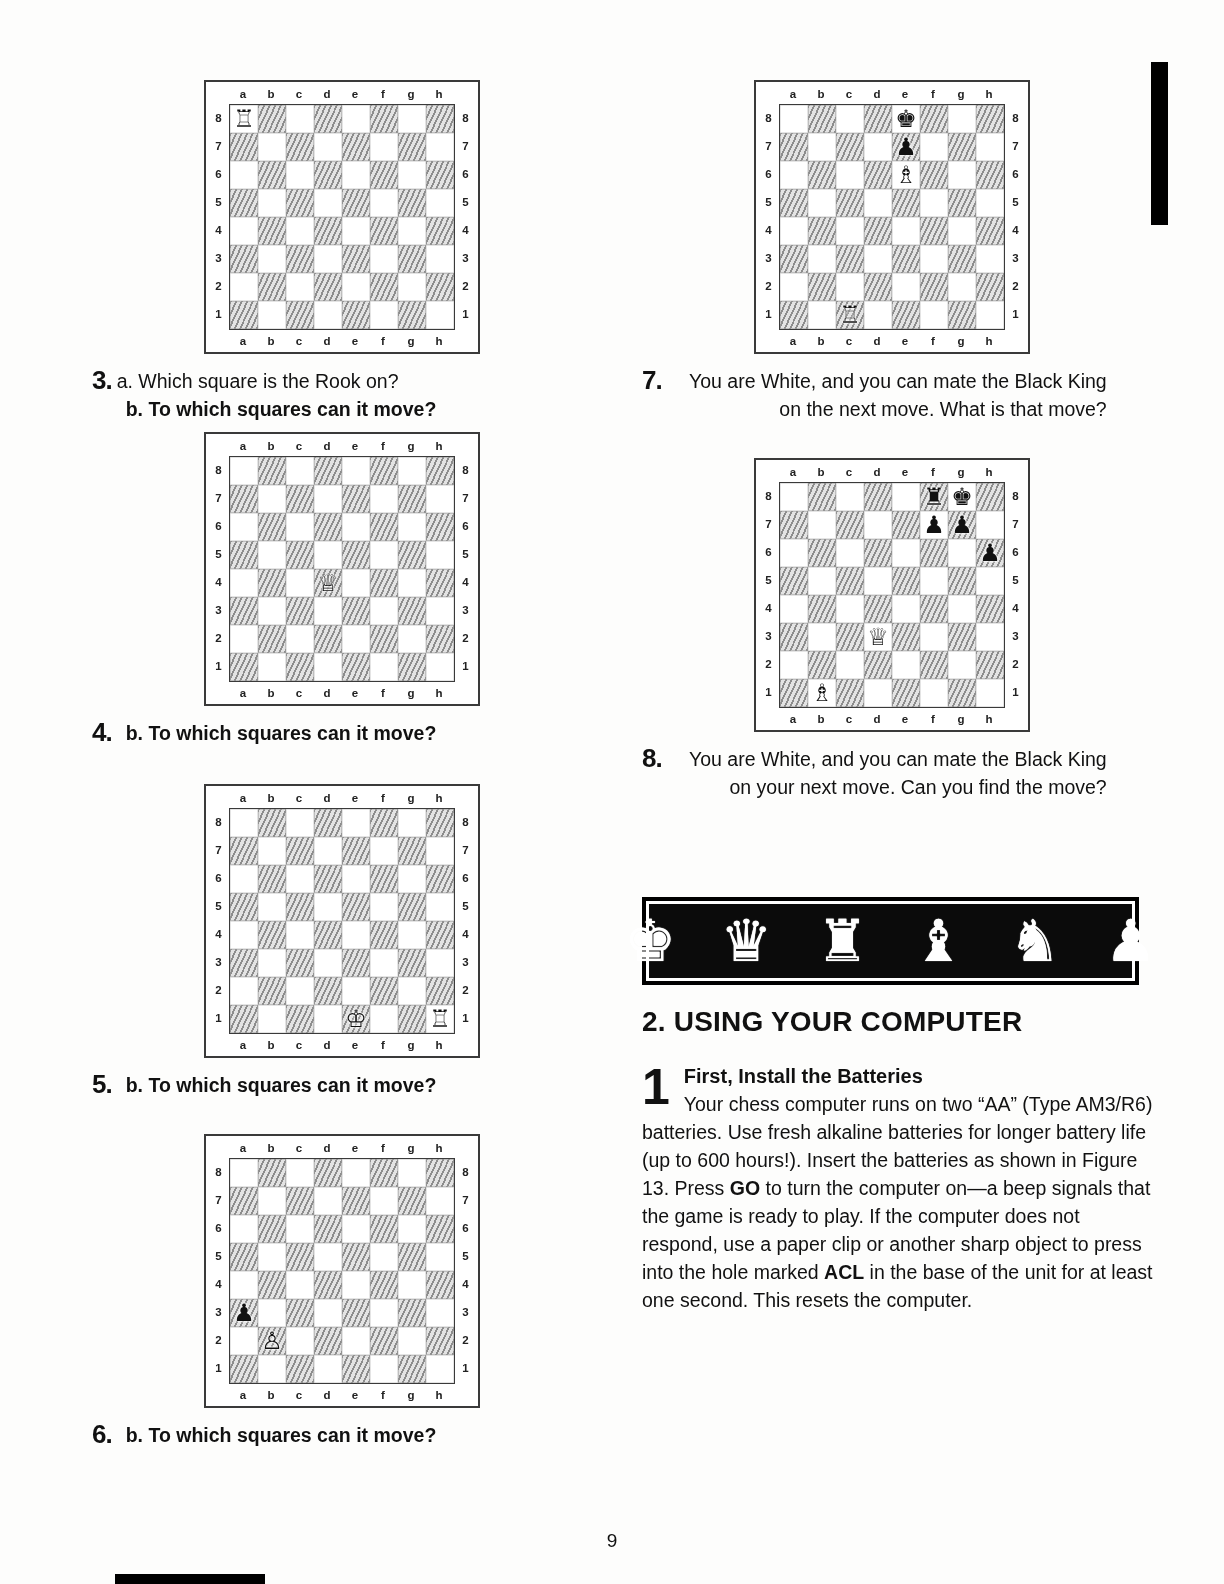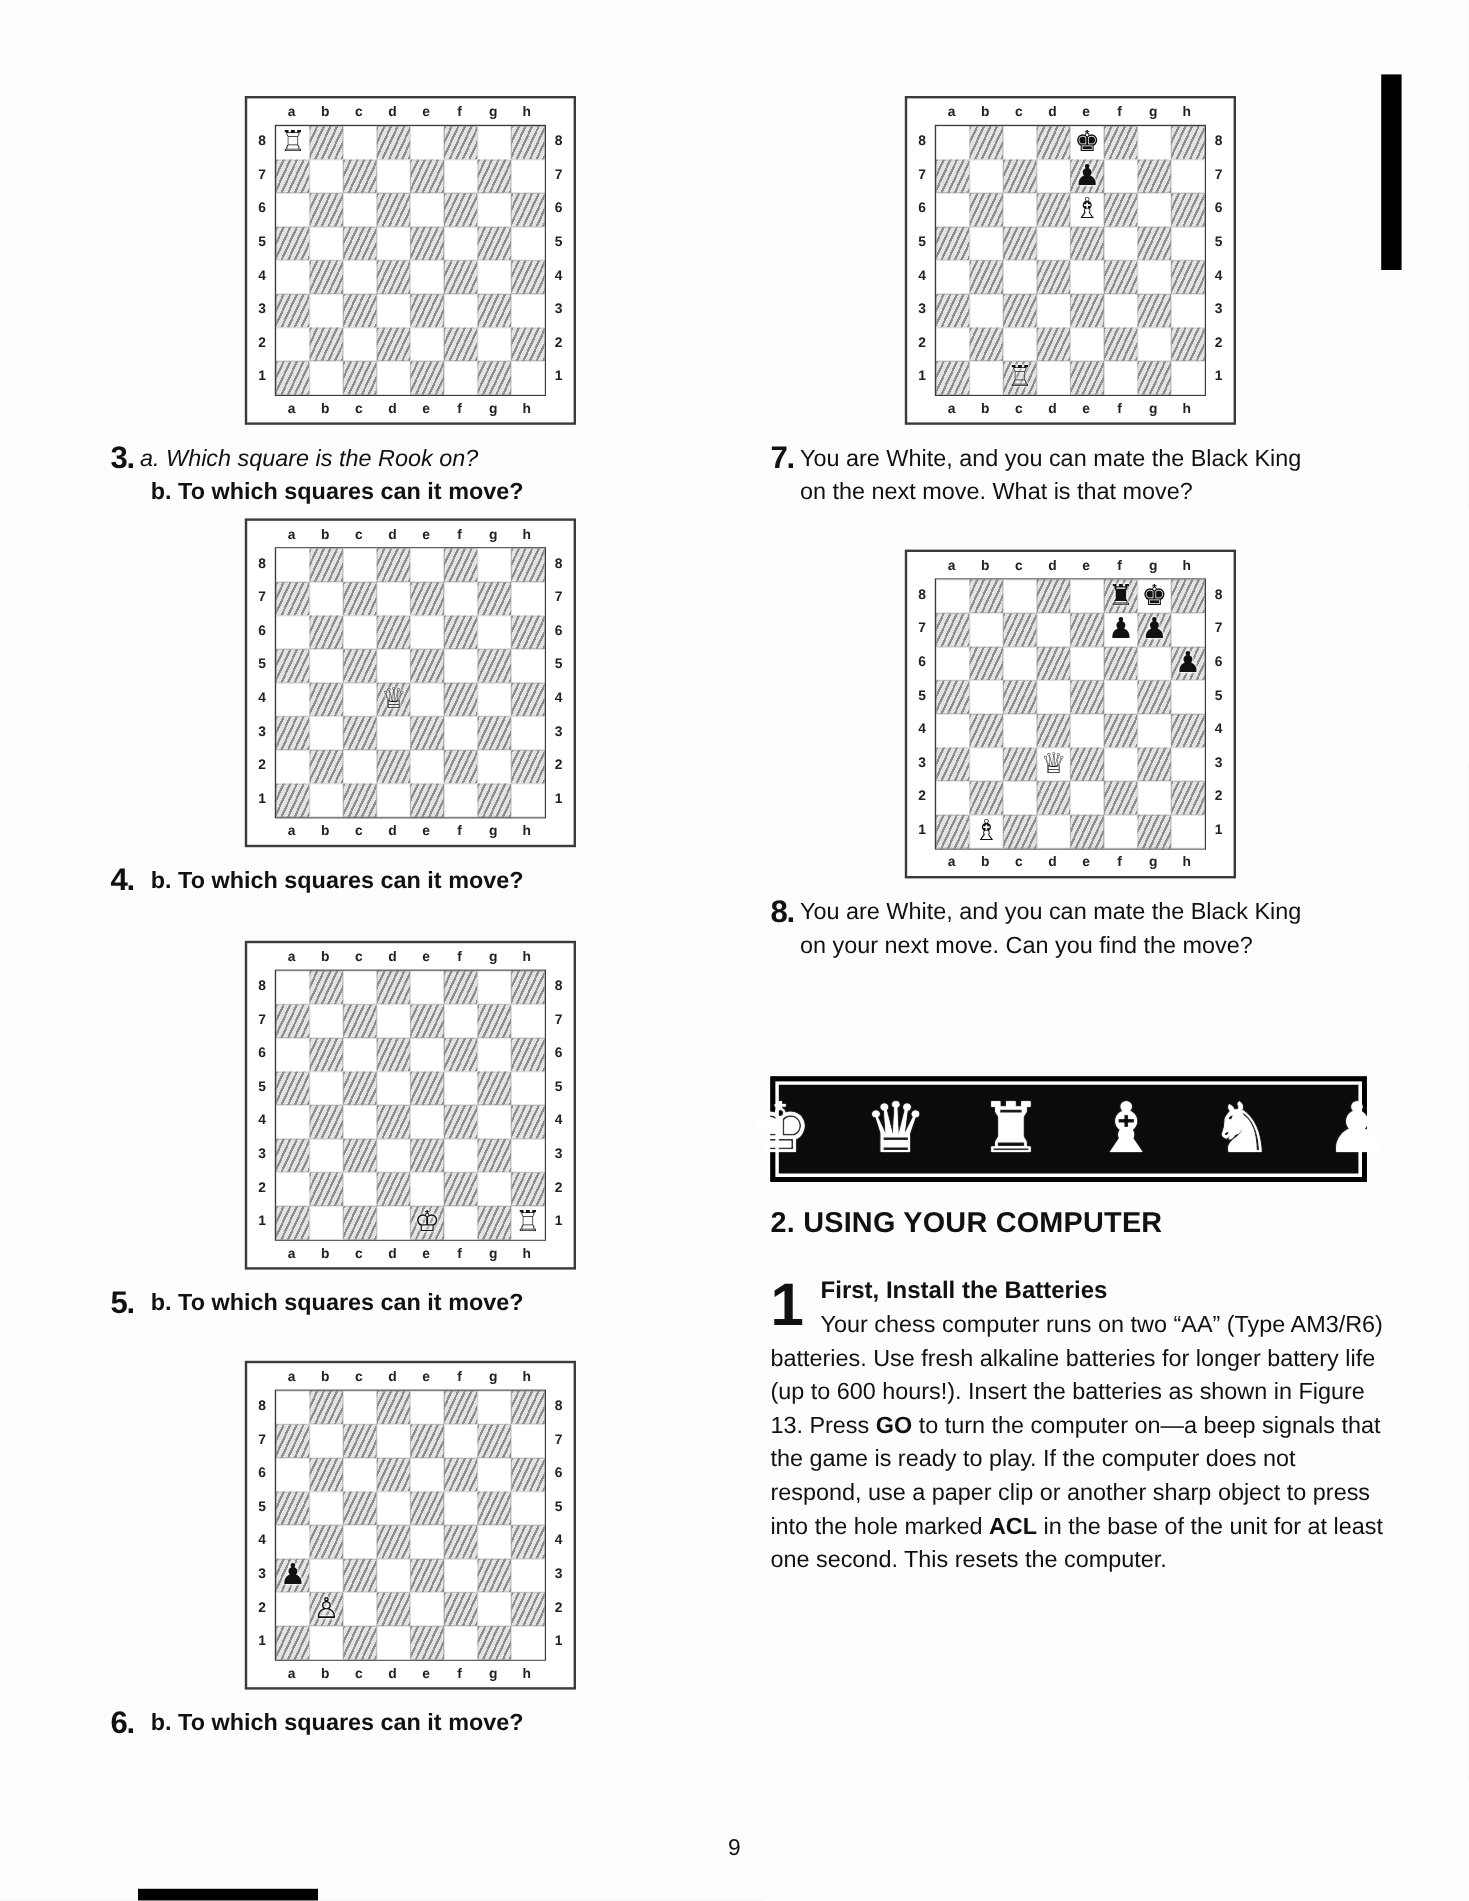--- a/index.html
+++ b/index.html
@@ -50,41 +50,41 @@
   
   .exercise{position:absolute;width:500px;}
   .exercise .board{margin-left:112px;}
   .caption{display:flex;margin-top:12px;}
   .cap-num{
     font-size:26px;font-weight:bold;line-height:26px;
     margin-right:5px;letter-spacing:-1px;
   }
   .cap-lines{font-size:19.5px;line-height:28px;}
   .cap-lines .line-b{padding-left:9px;font-weight:bold;}
-  .cap-text{font-size:19.5px;line-height:28px;width:440px;}
+  .cap-text{font-size:19.5px;line-height:28px;width:440px;text-align:right;}
   
   .banner{
     position:absolute;
     width:497px;height:88px;
     background:#0b0b0b;
     border:4px solid #000;
     box-shadow:inset 0 0 0 3px #fff;
     display:flex;align-items:center;justify-content:center;
     box-sizing:border-box;
   }
   .banner-pieces{
     color:#fff;font-size:58px;line-height:1;
     letter-spacing:14px;padding-left:14px;
     text-shadow:0 0 1px #fff;
     white-space:nowrap;
   }
   
   .section-heading{
     position:absolute;
-    font-size:24px;font-weight:bold;letter-spacing:0.2px;
+    font-size:28px;font-weight:bold;letter-spacing:0.2px;
   }
   .step{position:absolute;width:516px;font-size:19.5px;line-height:28px;}
   .step-number{
     float:left;
     font-size:50px;font-weight:bold;line-height:46px;
     margin:2px 14px 6px 0;
   }
   .step-title{font-weight:bold;font-size:20px;line-height:28px;}
   .step-paragraph b{font-weight:bold;}
   
@@ -217,21 +217,21 @@
           <span class="flabel">d</span>
           <span class="flabel">e</span>
           <span class="flabel">f</span>
           <span class="flabel">g</span>
           <span class="flabel">h</span>
           <span class="corner"></span>
         </div></div>
     <div class="caption">
       <span class="cap-num">3.</span>
       <span class="cap-lines">
-        <span class="line-a" style="display:block;font-style:italic;">a. Which square is the Rook on?</span>
+        <span class="line-a" style="display:block;">a. Which square is the Rook on?</span>
         <span class="line-b" style="display:block;">b. To which squares can it move?</span>
       </span>
     </div>
   </div>
 
   <div class="exercise" style="left:92px;top:432px;">
     <div class="board"><div class="file-row">
           <span class="corner"></span>
           <span class="flabel">a</span>
           <span class="flabel">b</span>

